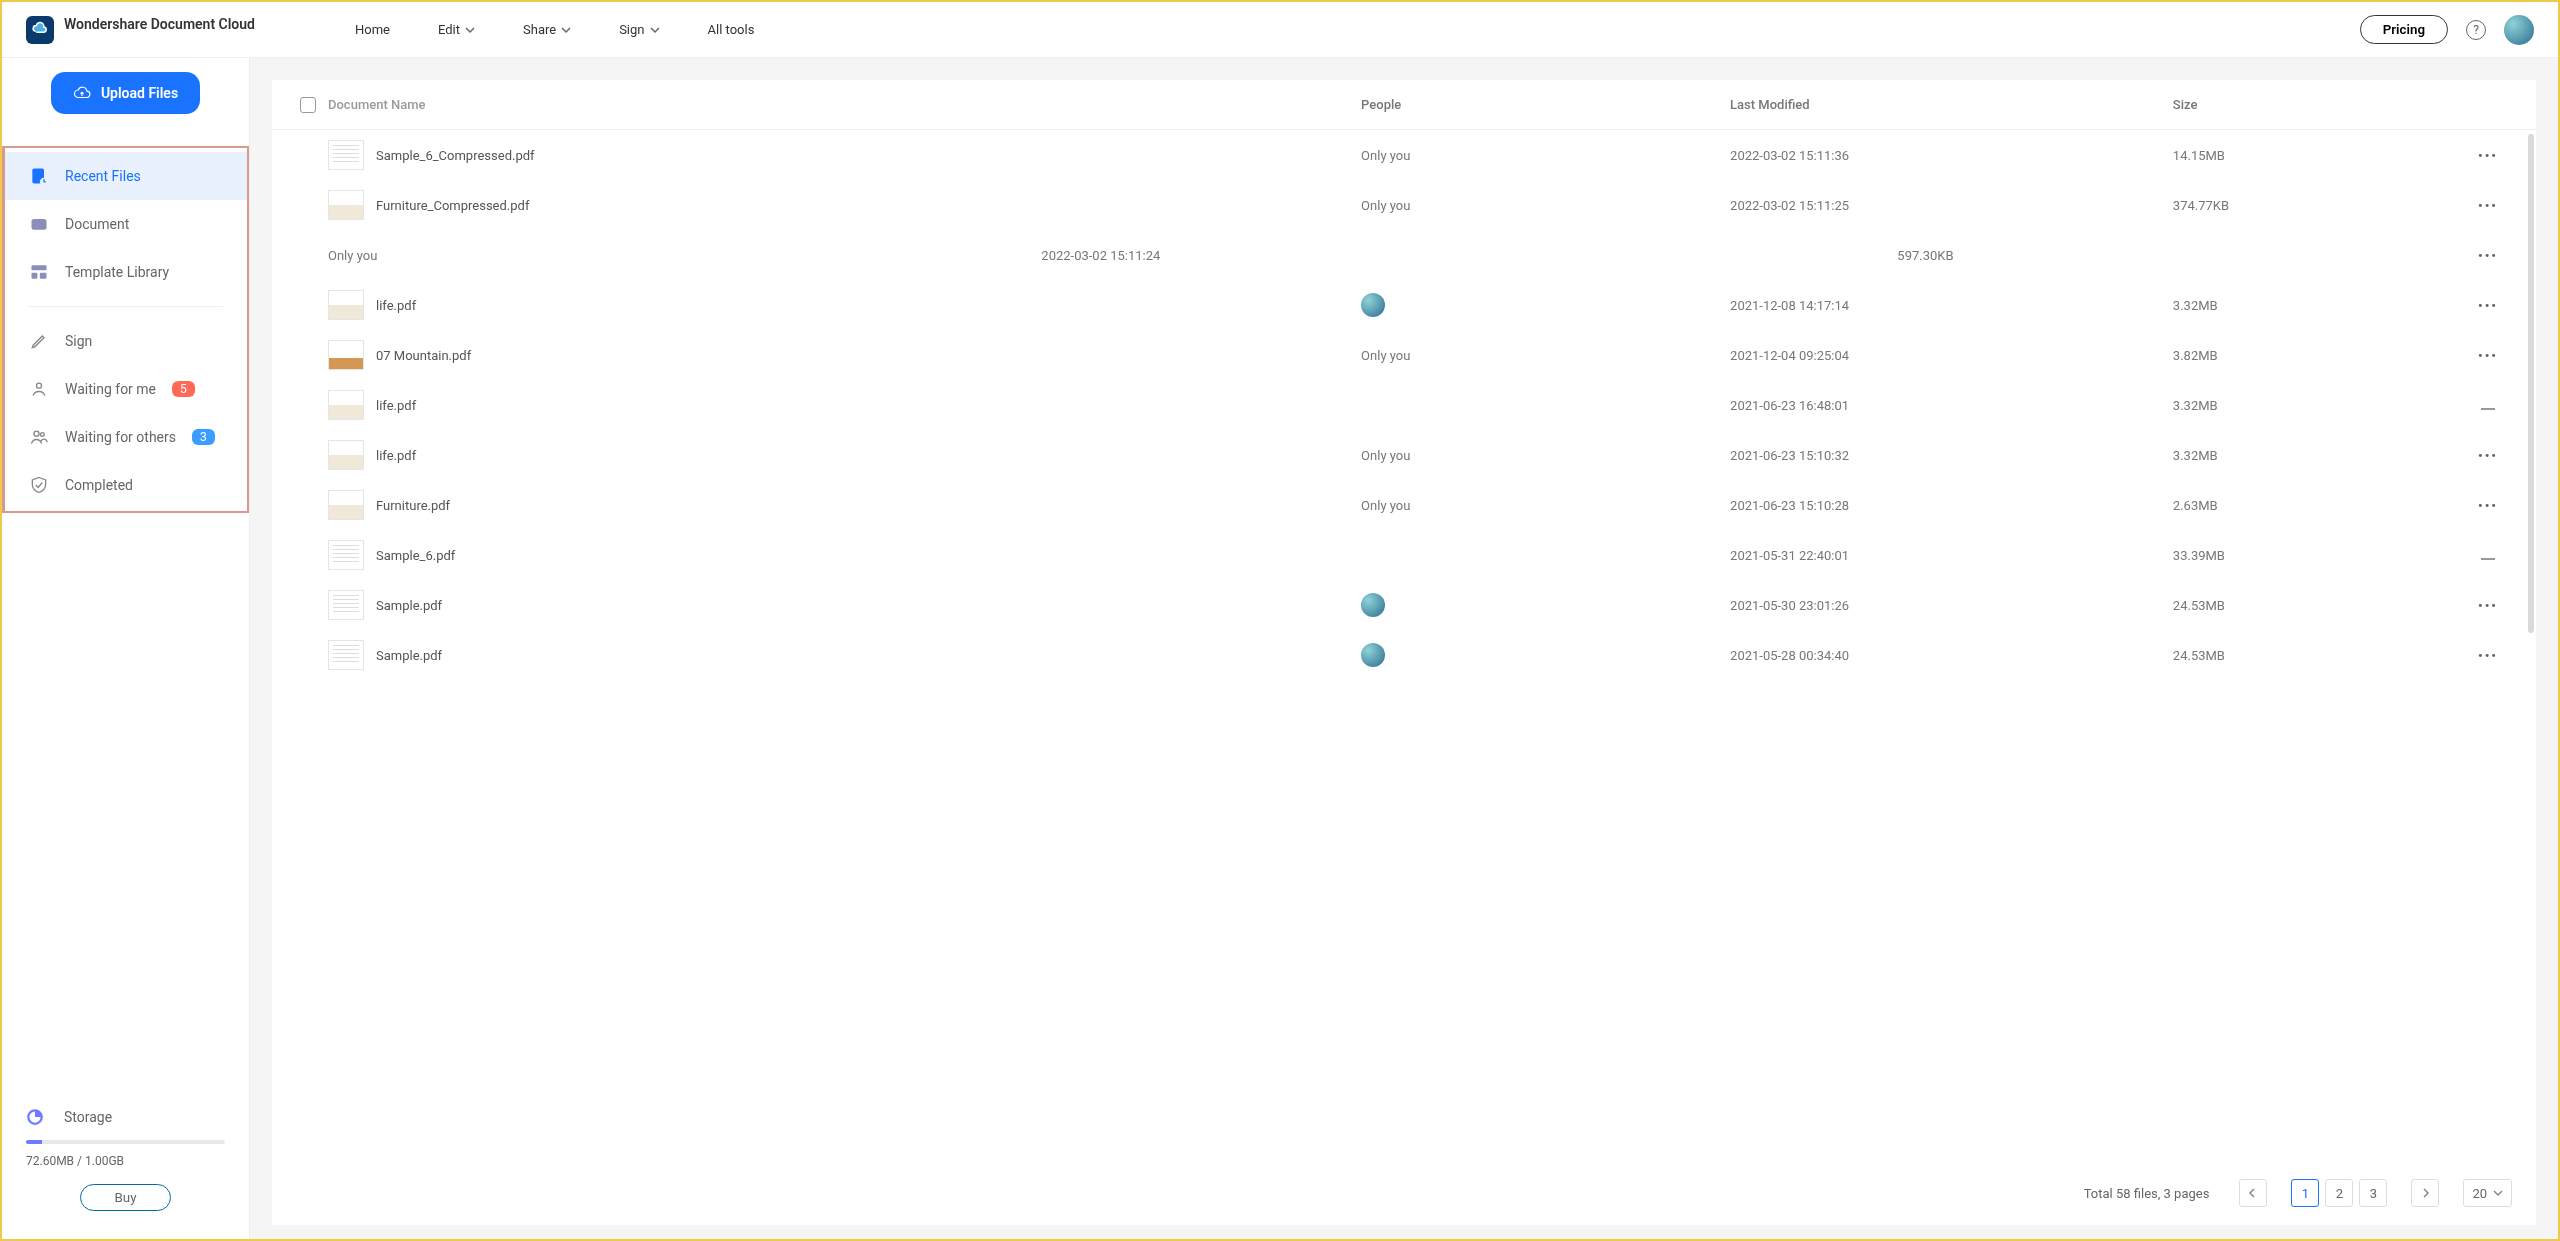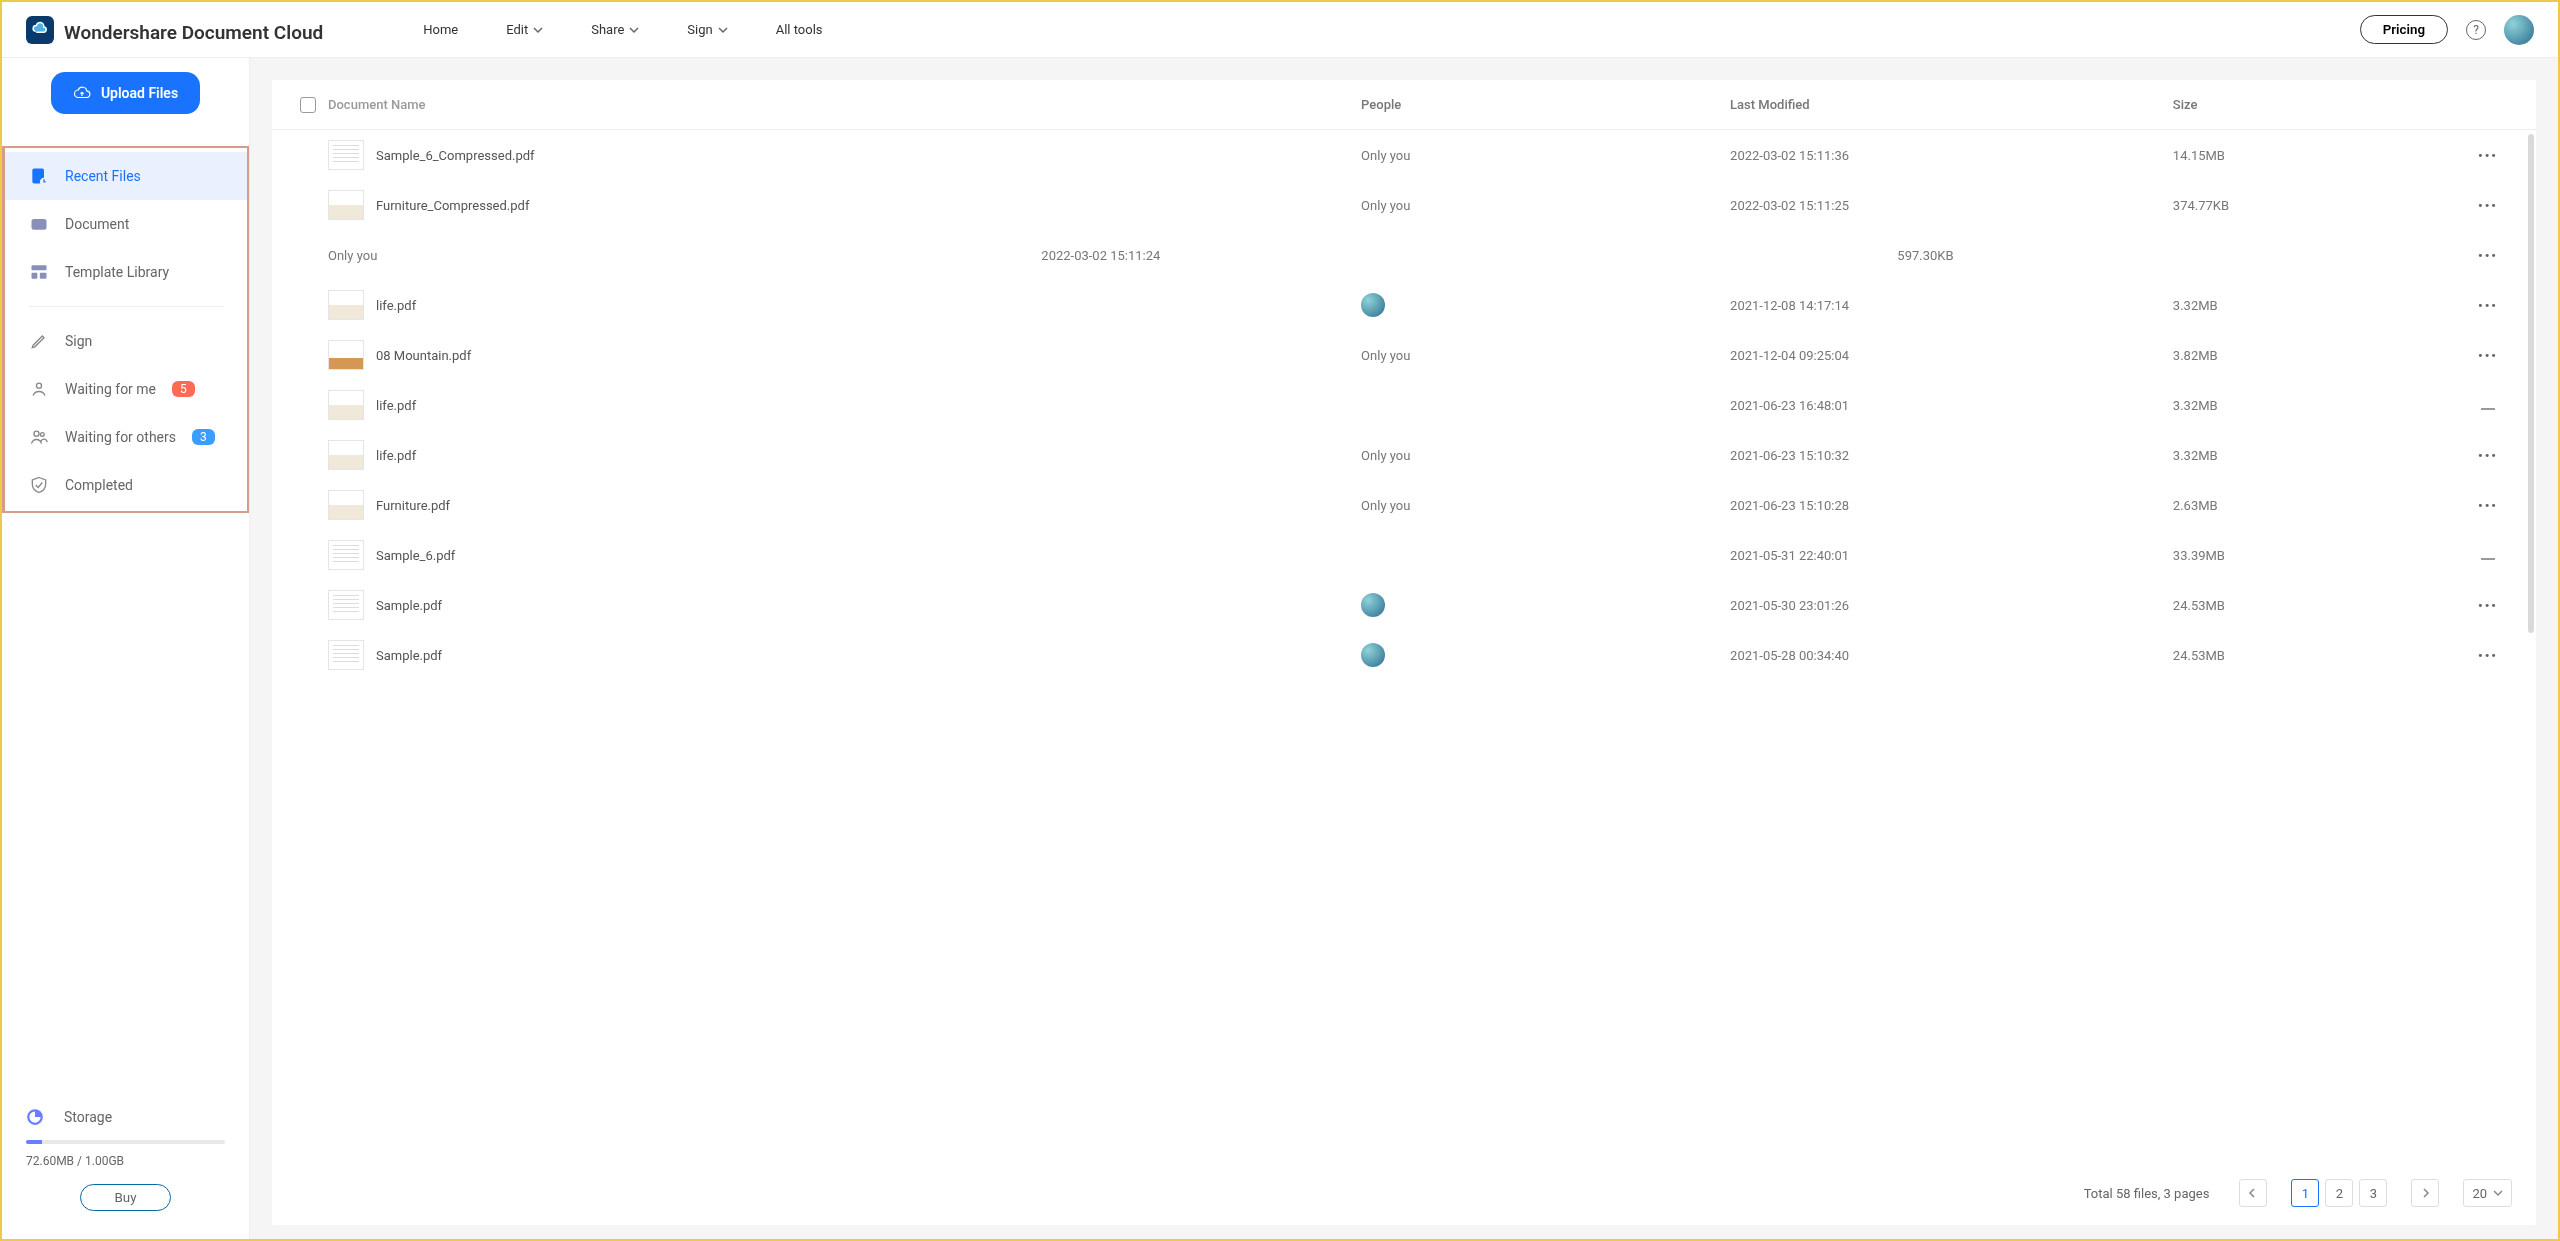--- a/index.html
+++ b/index.html
@@ -1,19 +1,19 @@
 <!DOCTYPE html>
 <html><head>
 <meta charset="utf-8">
 <style>
   *{box-sizing:border-box;margin:0;padding:0;font-family:-apple-system,BlinkMacSystemFont,"Segoe UI",Roboto,sans-serif}
   body{background:#fff;color:#333;font-size:13px;display:flex;flex-direction:column;height:100vh;width:100vw;overflow:hidden;border:2px solid #f0c94a}
   
   .top{height:56px;display:flex;align-items:center;gap:40px;padding:0 24px;border-bottom:1px solid #eee}
-  .brand{display:flex;align-items:flex-end;gap:10px;font-weight:600;font-size:19px;white-space:nowrap}
+  .brand{display:flex;align-items:flex-start;gap:10px;font-weight:600;font-size:14px;white-space:nowrap}
   .logo{width:28px;height:28px;background:#0a3a6b;border-radius:6px;display:flex;align-items:center;justify-content:center;color:#fff;font-weight:bold}
   .logo svg{width:18px;height:18px}
   .nav{display:flex;gap:48px;margin-left:60px}
   .nav-item{display:flex;align-items:center;gap:5px;cursor:pointer;color:#333}
   .nav-item svg{width:10px;height:10px}
   .top-right{margin-left:auto;display:flex;align-items:center;gap:18px}
   .pricing-btn{border:1.5px solid #333;border-radius:18px;padding:6px 22px;font-weight:600;cursor:pointer;background:#fff}
   .help-icon{width:20px;height:20px;border:1.5px solid #666;border-radius:50%;display:flex;align-items:center;justify-content:center;font-size:12px;cursor:pointer;color:#666}
   .avatar{width:30px;height:30px;border-radius:50%;background:radial-gradient(circle at 30% 30%,#8fd3d8,#2a6b8f);cursor:pointer}
   
@@ -247,21 +247,21 @@
                 <div class="people-avatar"></div>
               </div>
               <div class="c-modified">2021-12-08 14:17:14</div>
               <div class="c-size">3.32MB</div>
               <div class="c-act"><span class="dots">•••</span></div>
             </div>
             <div class="trow">
               <div class="sel"></div>
               <div class="c-name">
                 <div class="thumb mountain"></div>
-                <span>08 Mountain.pdf</span>
+                <span>07 Mountain.pdf</span>
               </div>
               <div class="c-people">Only you</div>
               <div class="c-modified">2021-12-04 09:25:04</div>
               <div class="c-size">3.82MB</div>
               <div class="c-act"><span class="dots">•••</span></div>
             </div>
             <div class="trow">
               <div class="sel"></div>
               <div class="c-name">
                 <div class="thumb "></div>

